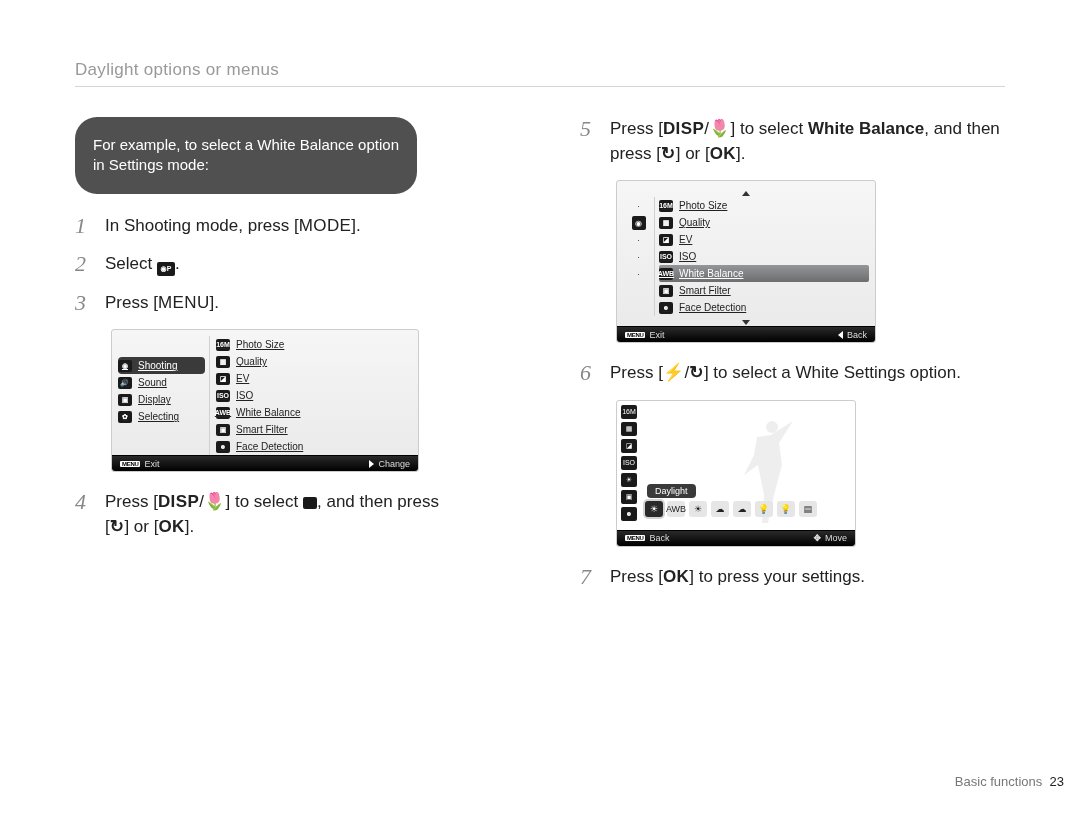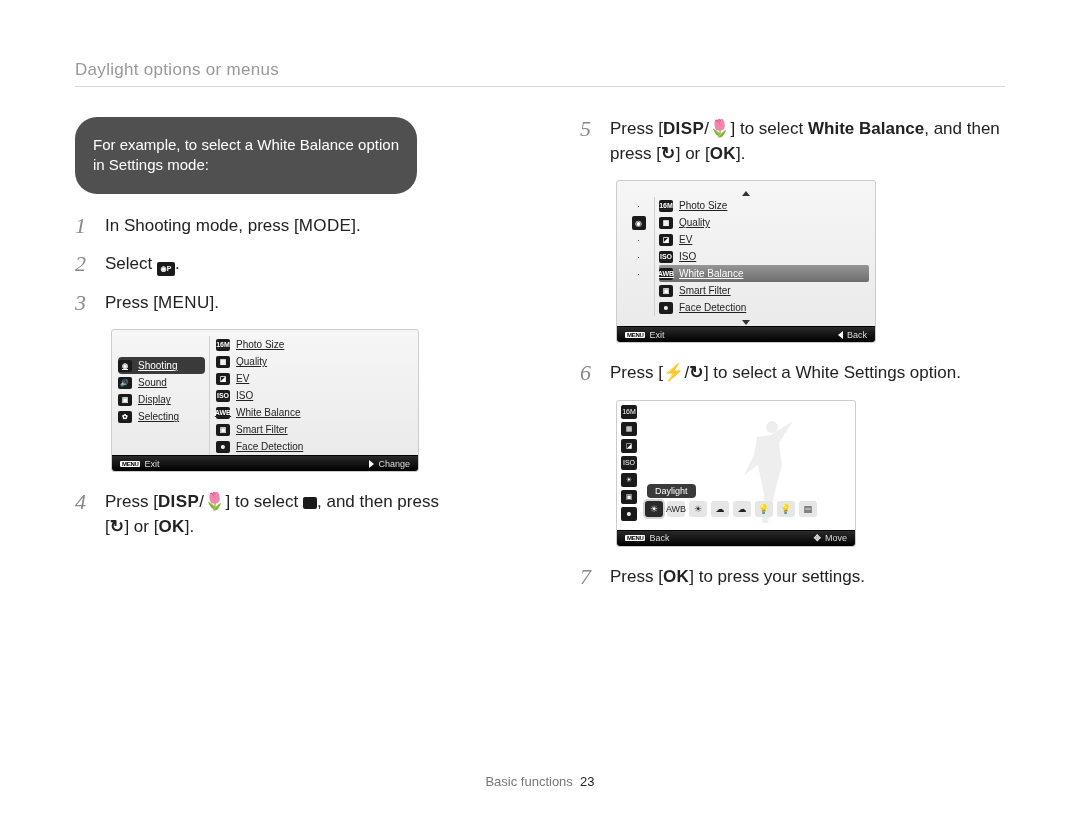--- a/index.html
+++ b/index.html
@@ -245,22 +245,22 @@
     display: inline-flex;
     align-items: center;
     justify-content: center;
     font-size: 7px;
     font-weight: 700;
     width: 18px; height: 14px;
     vertical-align: -2px;
   }
   .footer-page {
     position: absolute;
-    bottom: 26px; left: 0; right: 0;
-    text-align: center;
+    bottom: 26px; left: 0; right: 16px;
+    text-align: right;
     font-size: 13px;
     color: #777;
   }
   .footer-page .n { color: #222; }
 
   .timer-icon, .ok-icon, .disp-icon, .macro-icon, .flash-icon, .nav-icon, .camera-icon {
     font-weight: 700;
   }
 </style>
 </head>

